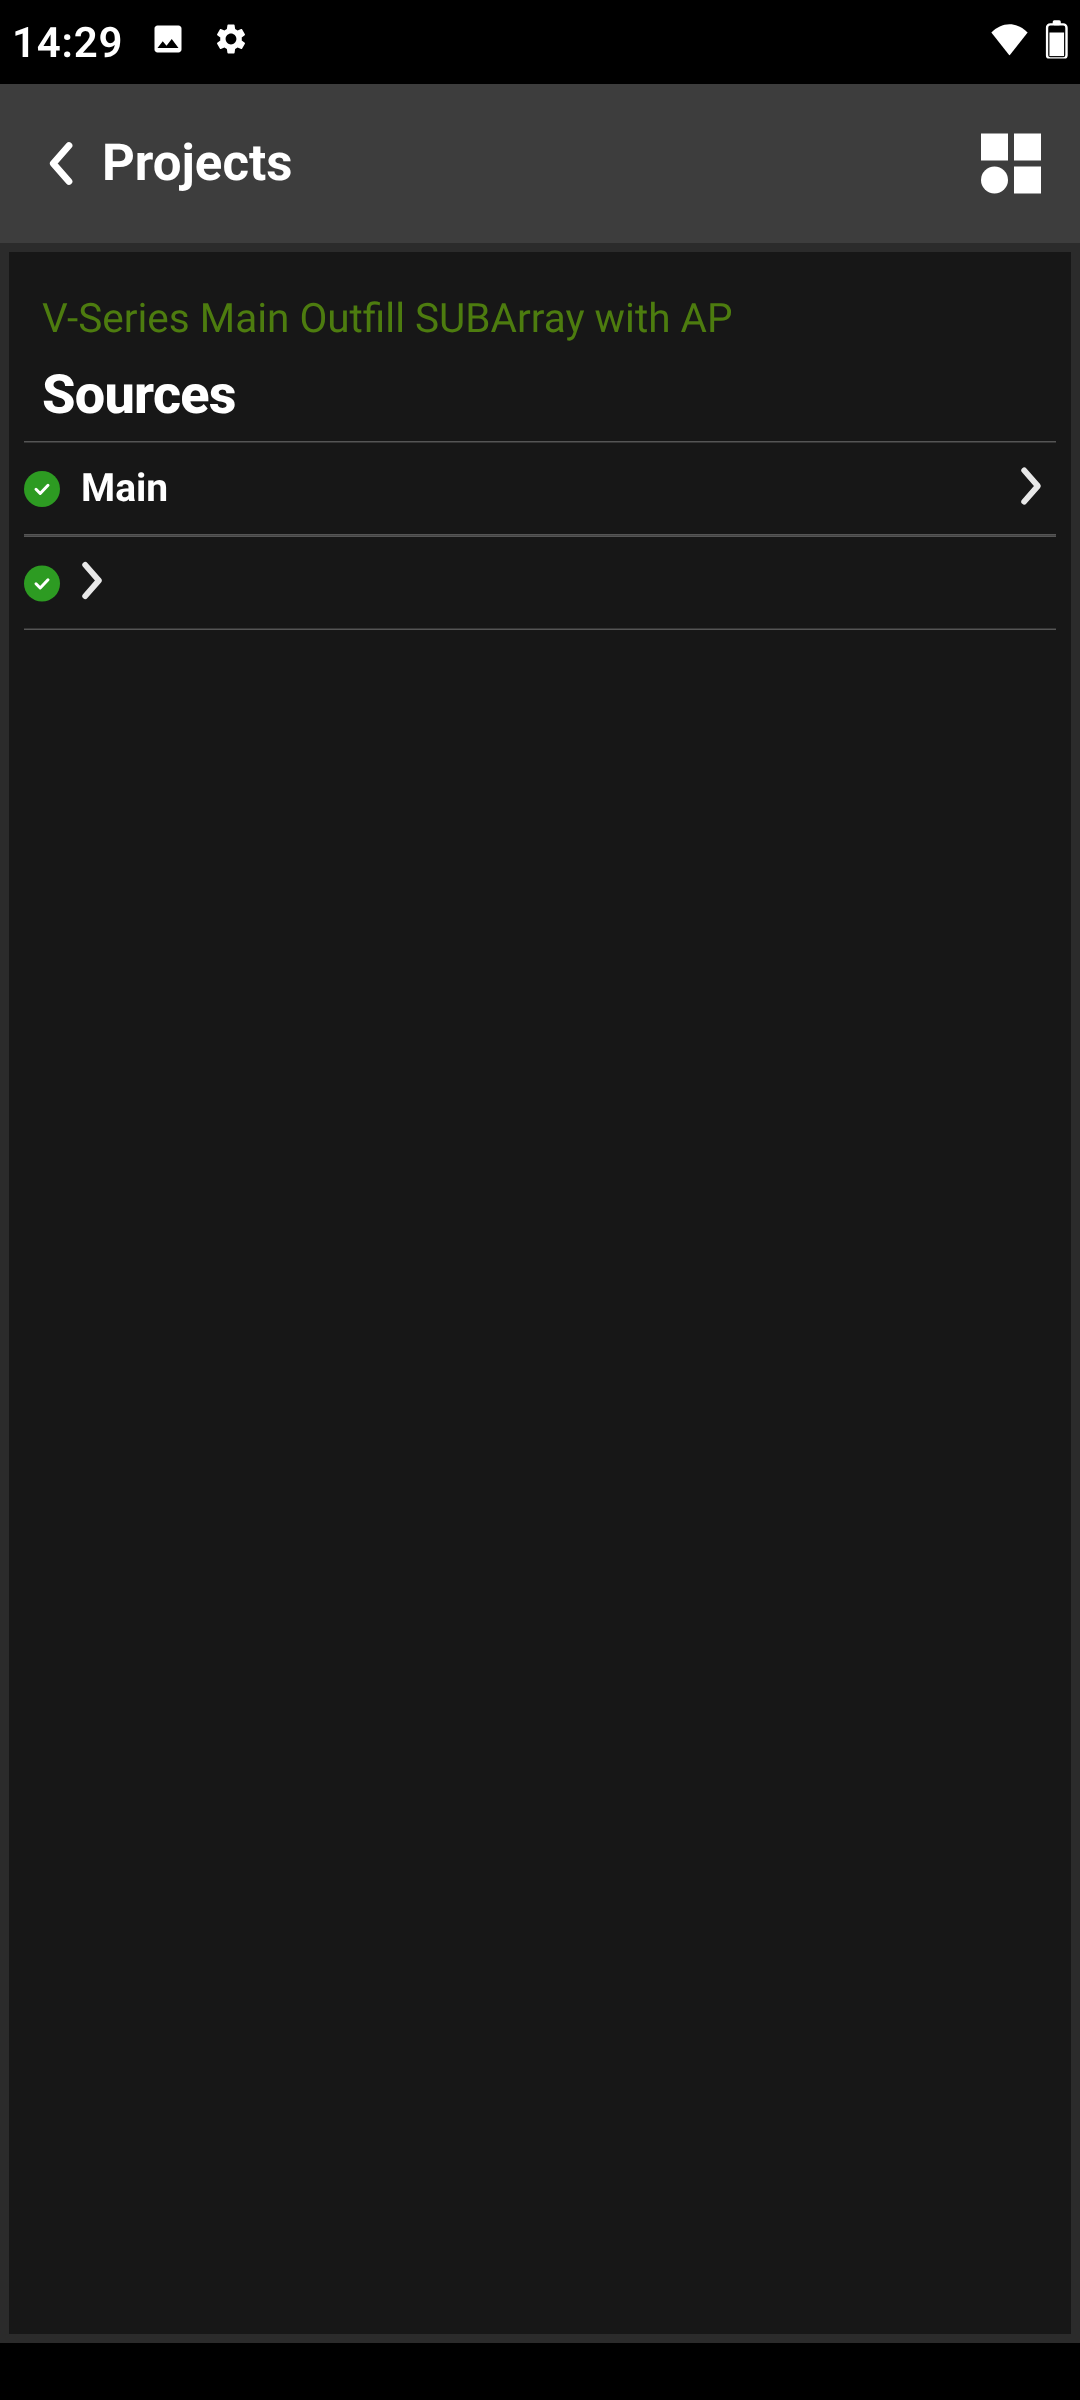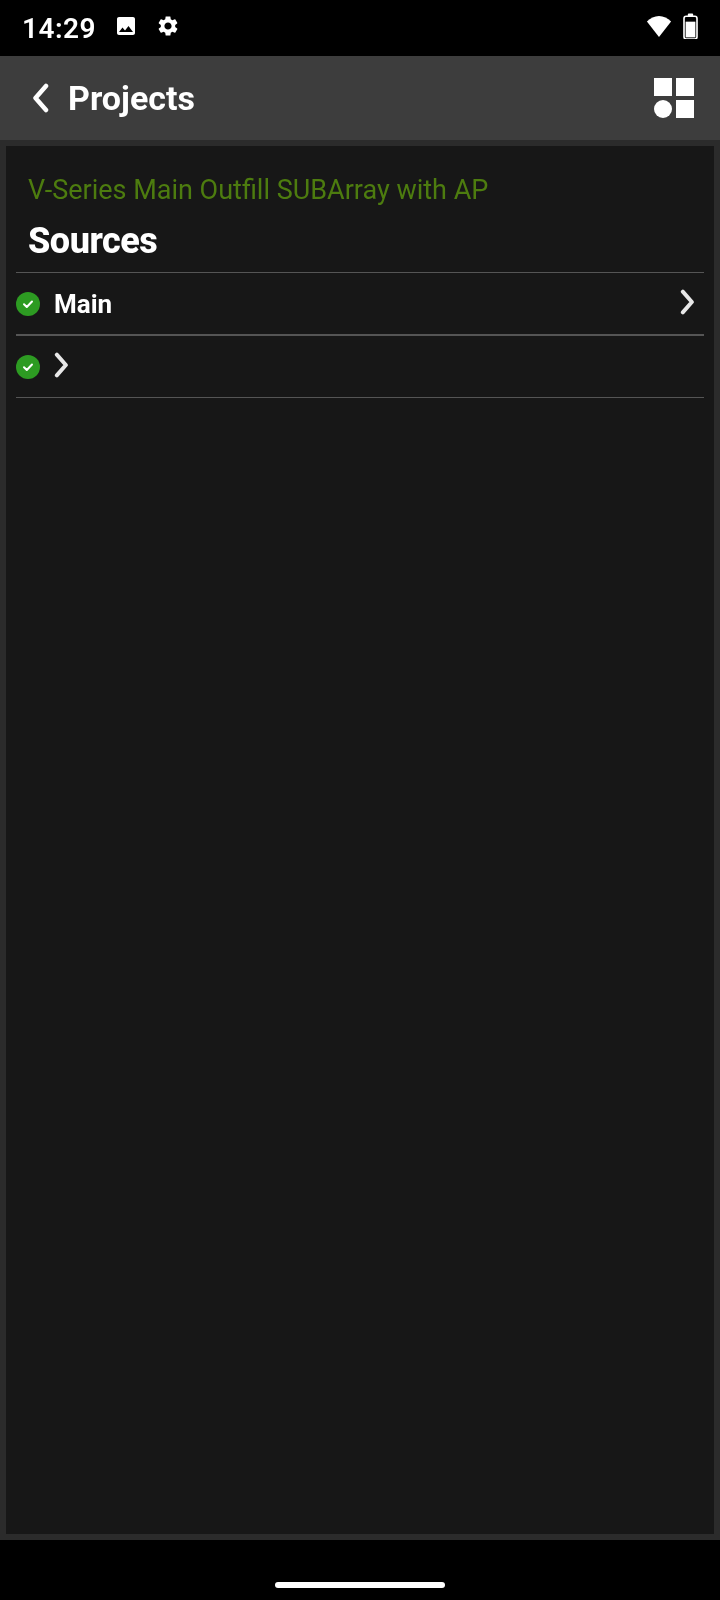--- a/index.html
+++ b/index.html
@@ -10,39 +10,39 @@
     font-family: -apple-system, "Segoe UI", Roboto, Arial, sans-serif;
     color: #fff;
     overflow: hidden;
   }
   .statusbar {
     height: 56px;
     background: #000;
     display: flex;
     align-items: center;
     justify-content: space-between;
-    padding: 0 22px;
+    padding: 0 8px;
   }
   .status-left {
     display: flex;
     align-items: center;
     gap: 18px;
   }
   .status-time {
     font-size: 28px;
     font-weight: 600;
     letter-spacing: 0.5px;
   }
   .status-right {
     display: flex;
     align-items: center;
     gap: 10px;
   }
   .appbar {
-    height: 84px;
+    height: 106px;
     background: #3d3d3d;
     display: flex;
     align-items: center;
     padding: 4px 20px;
   }
   .appbar-back {
     display: flex;
     align-items: center;
     justify-content: center;
     width: 40px;

